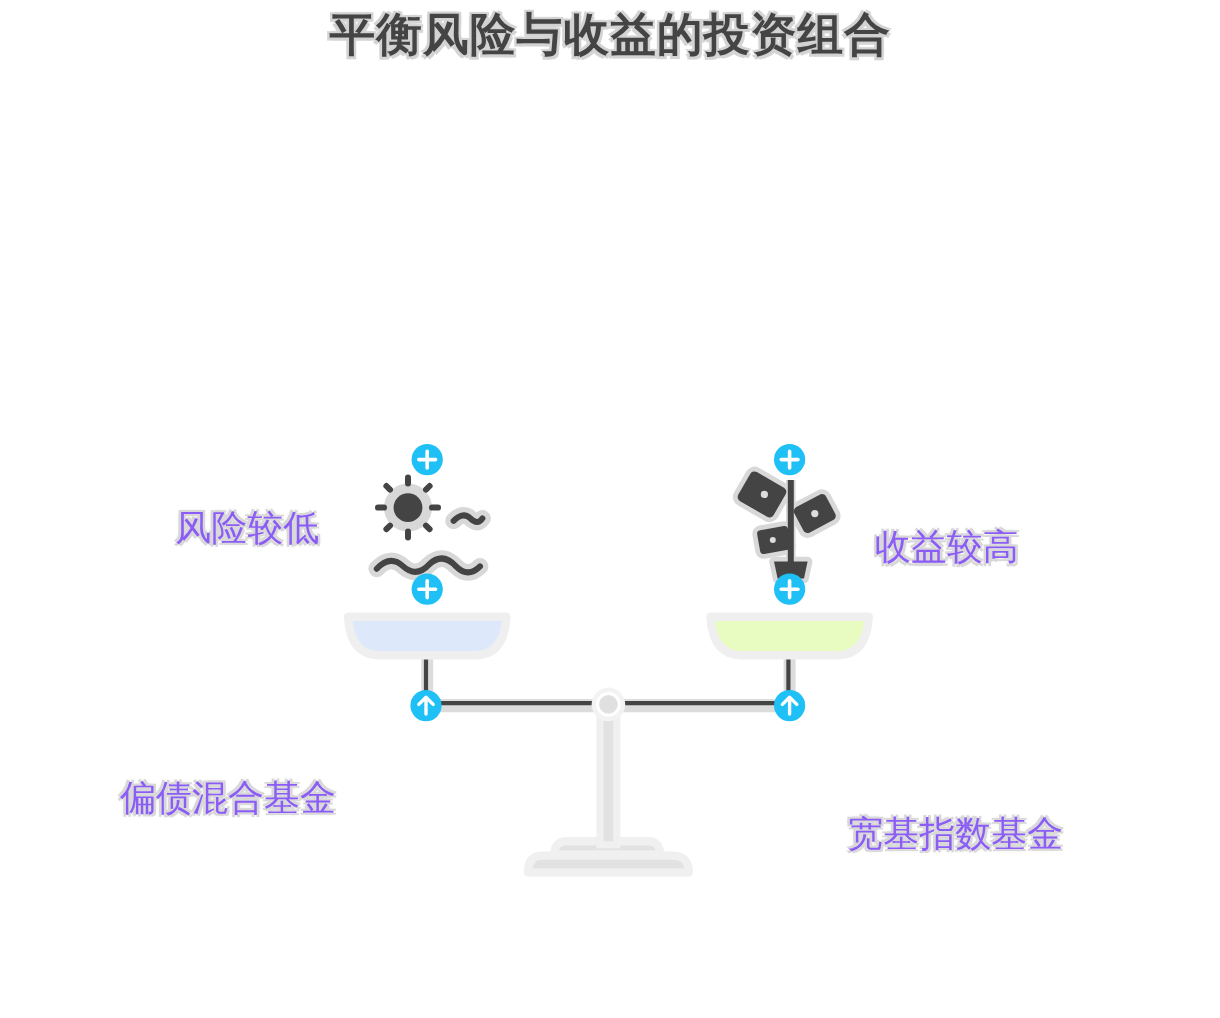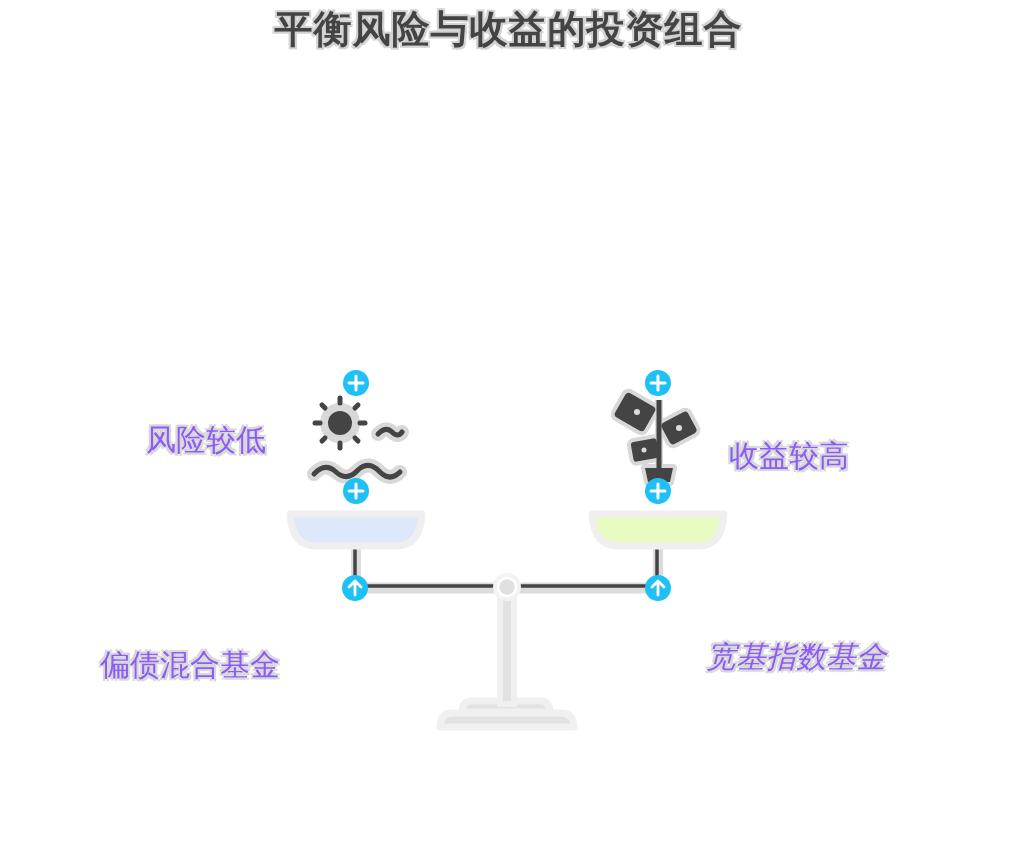--- a/index.html
+++ b/index.html
@@ -106,13 +106,13 @@
   </g>
   <g>
     <circle cx="658" cy="588" r="13" fill="#1ec0f5"></circle>
     <path d="M658 595 V582 M652 587 L658 581 L664 587" stroke="#fff" stroke-width="2.8" fill="none" stroke-linecap="round" stroke-linejoin="round"></path>
   </g>
 </svg>
 
 <div class="label" style="left:146px; top:420px;">风险较低</div>
 <div class="label" style="left:729px; top:436px;">收益较高</div>
 <div class="label" style="left:100px; top:645px;">偏债混合基金</div>
-<div class="label" style="left:706px; top:637px;font-style:italic;">宽基指数基金</div>
+<div class="label" style="left:706px; top:675px;">宽基指数基金</div>
 
 </body></html>

